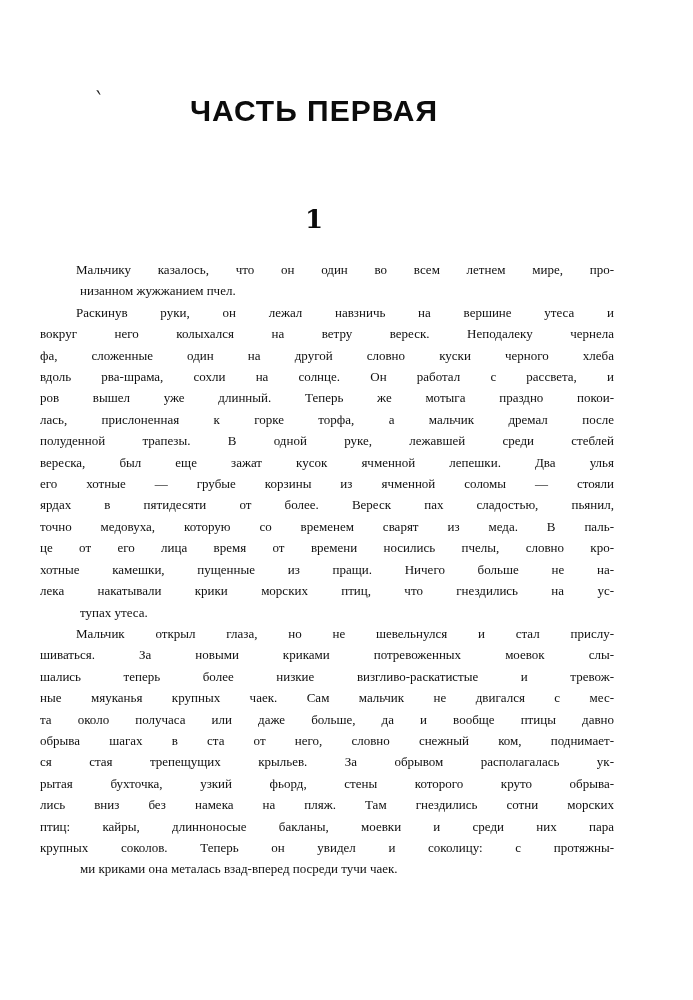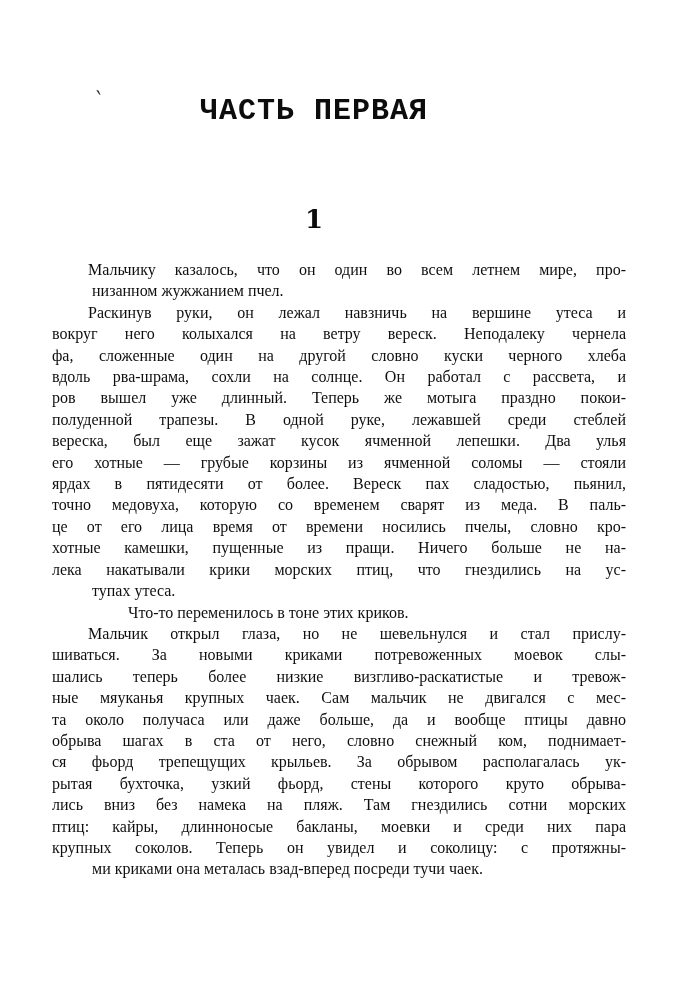--- a/index.html
+++ b/index.html
@@ -28,21 +28,21 @@
     transform: rotate(8deg);
   }
   .part-heading {
     position: absolute;
     top: 93px;
     left: 58px;
     width: 574px;
     margin: 0;
     text-align: center;
     transform: translateX(-31px);
-    font-family: Liberation Mono, monospace;
+    font-family: Liberation Sans, sans-serif;
     font-weight: bold;
     font-size: 30px;
     line-height: 36px;
     letter-spacing: 1px;
     color: #0c0c0c;
   }
   .chapter-number {
     position: absolute;
     top: 203px;
     left: 58px;
@@ -51,24 +51,24 @@
     transform: translateX(-31px);
     font-family: "DejaVu Serif", serif;
     font-weight: bold;
     font-size: 26px;
     line-height: 32px;
     color: #0c0c0c;
   }
   .body-text {
     position: absolute;
     top: 259px;
-    left: 52px;
+    left: 40px;
     width: 574px;
     font-family: "Liberation Serif", serif;
-    font-size: 16px;
+    font-size: 13px;
     line-height: 21.4px;
     color: #0f0f0f;
   }
   .paragraph {
     margin: 0;
     padding: 0;
   }
   .line {
     text-align: justify;
     text-align-last: justify;
@@ -96,41 +96,39 @@
       <div class="paragraph">
         <div class="line first">Мальчику казалось, что он один во всем летнем мире, про-</div>
         <div class="line last">низанном жужжанием пчел.</div>
       </div>
       <div class="paragraph">
         <div class="line first">Раскинув руки, он лежал навзничь на вершине утеса и</div>
         <div class="line">вокруг него колыхался на ветру вереск. Неподалеку чернела</div>
         <div class="line">фа, сложенные один на другой словно куски черного хлеба</div>
         <div class="line">вдоль рва-шрама, сохли на солнце. Он работал с рассвета, и</div>
         <div class="line">ров вышел уже длинный. Теперь же мотыга праздно покои-</div>
+        <div class="line">лась, прислоненная к горке торфа, а мальчик дремал после</div>
         <div class="line">полуденной трапезы. В одной руке, лежавшей среди стеблей</div>
         <div class="line">вереска, был еще зажат кусок ячменной лепешки. Два улья</div>
         <div class="line">его хотные — грубые корзины из ячменной соломы — стояли</div>
         <div class="line">ярдах в пятидесяти от более. Вереск пах сладостью, пьянил,</div>
         <div class="line">точно медовуха, которую со временем сварят из меда. В паль-</div>
         <div class="line">це от его лица время от времени носились пчелы, словно кро-</div>
         <div class="line">хотные камешки, пущенные из пращи. Ничего больше не на-</div>
         <div class="line">лека накатывали крики морских птиц, что гнездились на ус-</div>
         <div class="line last">тупах утеса.</div>
       </div>
       <div class="paragraph">
-        <div class="line first last">Что-то переменилось в тоне этих криков.</div>
-      </div>
-      <div class="paragraph">
         <div class="line first">Мальчик открыл глаза, но не шевельнулся и стал прислу-</div>
         <div class="line">шиваться. За новыми криками потревоженных моевок слы-</div>
         <div class="line">шались теперь более низкие визгливо-раскатистые и тревож-</div>
         <div class="line">ные мяуканья крупных чаек. Сам мальчик не двигался с мес-</div>
         <div class="line">та около получаса или даже больше, да и вообще птицы давно</div>
         <div class="line">обрыва шагах в ста от него, словно снежный ком, поднимает-</div>
-        <div class="line">ся фьорд трепещущих крыльев. За обрывом располагалась ук-</div>
+        <div class="line">ся стая трепещущих крыльев. За обрывом располагалась ук-</div>
         <div class="line">рытая бухточка, узкий фьорд, стены которого круто обрыва-</div>
         <div class="line">лись вниз без намека на пляж. Там гнездились сотни морских</div>
         <div class="line">птиц: кайры, длинноносые бакланы, моевки и среди них пара</div>
         <div class="line">крупных соколов. Теперь он увидел и соколицу: с протяжны-</div>
         <div class="line last">ми криками она металась взад-вперед посреди тучи чаек.</div>
       </div>
     </div>
 </div>
 
 </body></html>

